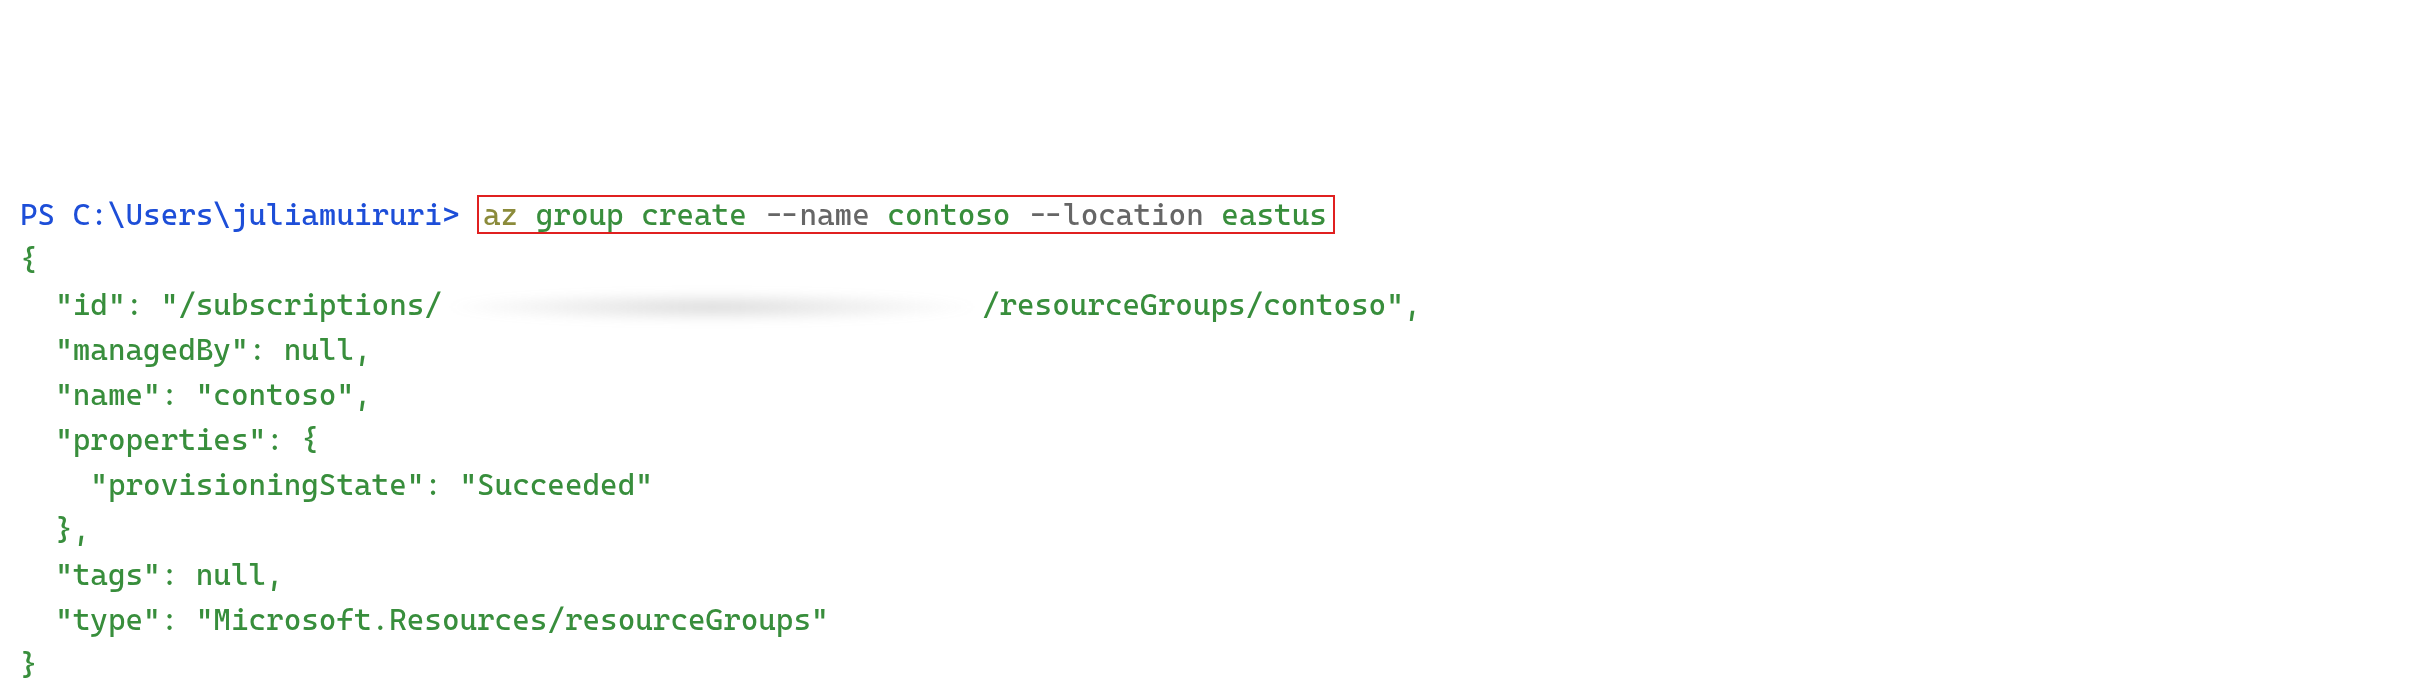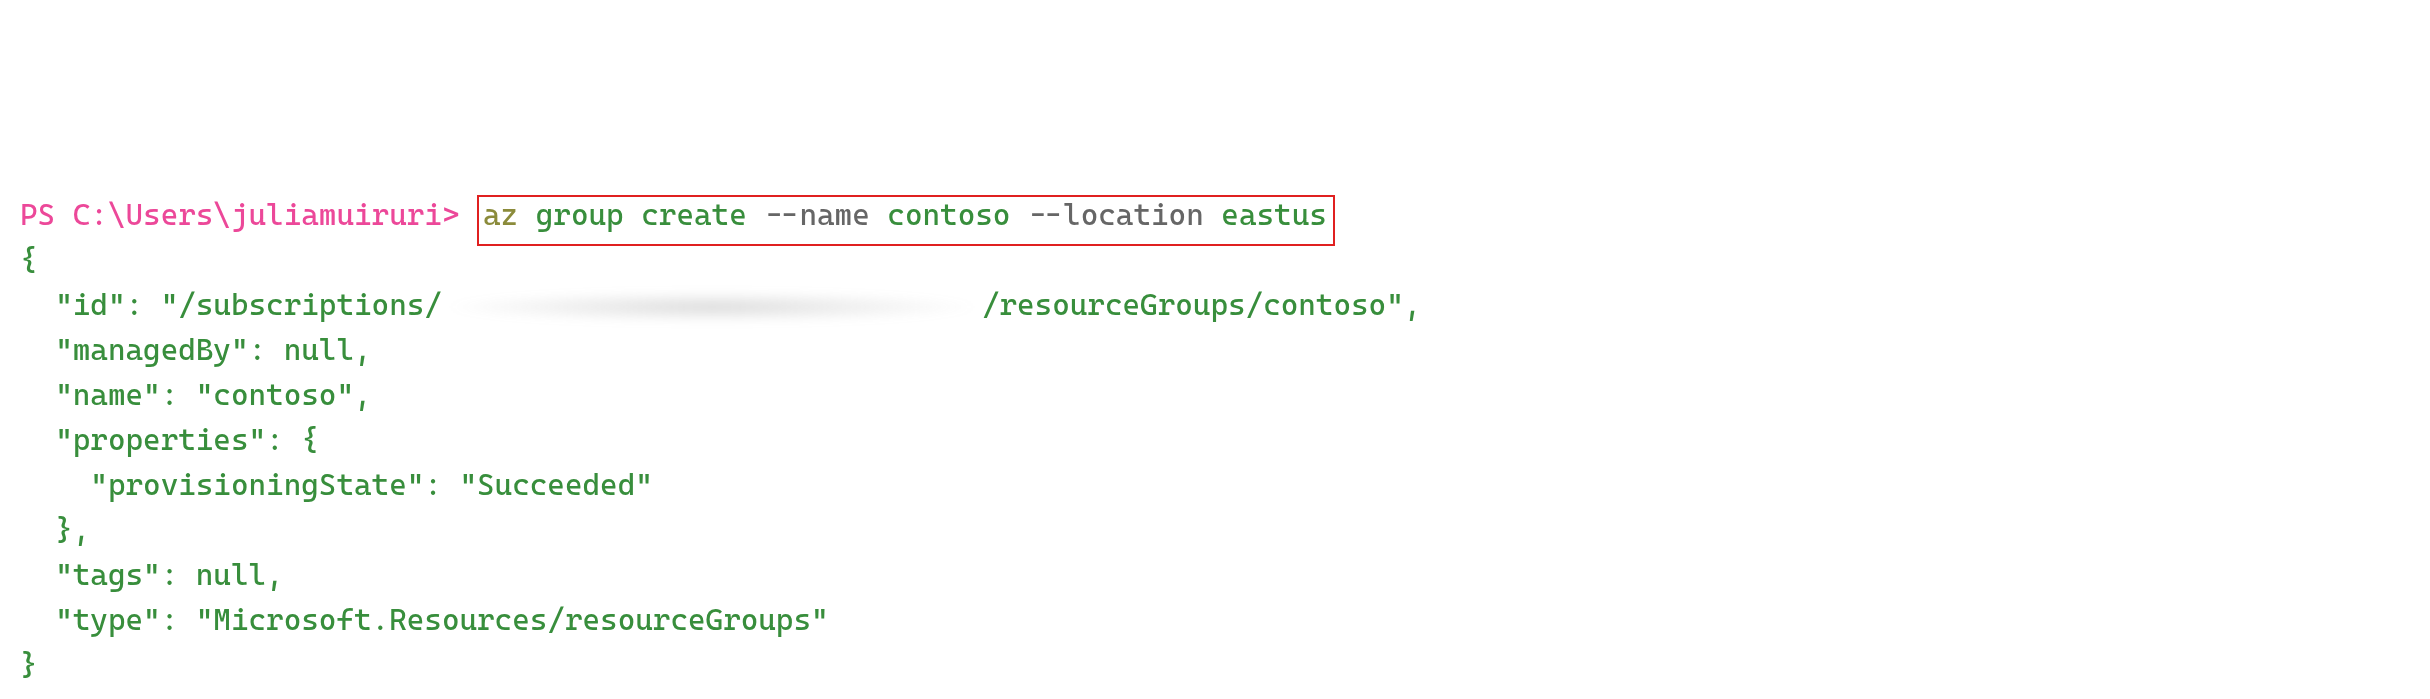--- a/index.html
+++ b/index.html
@@ -6,37 +6,37 @@
       margin: 0;
       padding: 12px 20px;
       background: #ffffff;
       font-family: "Cascadia Code", "Consolas", "Courier New", monospace;
       font-size: 30px;
       line-height: 1.5;
       color: #388e3c;
       white-space: pre;
     }
     .prompt-region {
-      color: #ec4899;
+      color: #1d4ed8;
     }
     .cmd-az {
       color: #8b8b3b;
     }
     .cmd-sub {
       color: #388e3c;
     }
     .cmd-flag {
       color: #666666;
     }
     .cmd-val {
       color: #388e3c;
     }
     .highlight-box {
       border: 2px solid #e02020;
-      padding: 0px 6px 12px 4px;
+      padding: 0px 6px 0px 4px;
       display: inline;
       box-sizing: border-box;
     }
     .json-output {
       color: #388e3c;
     }
     .blur-span {
       display: inline-block;
       width: 540px;
       height: 32px;

